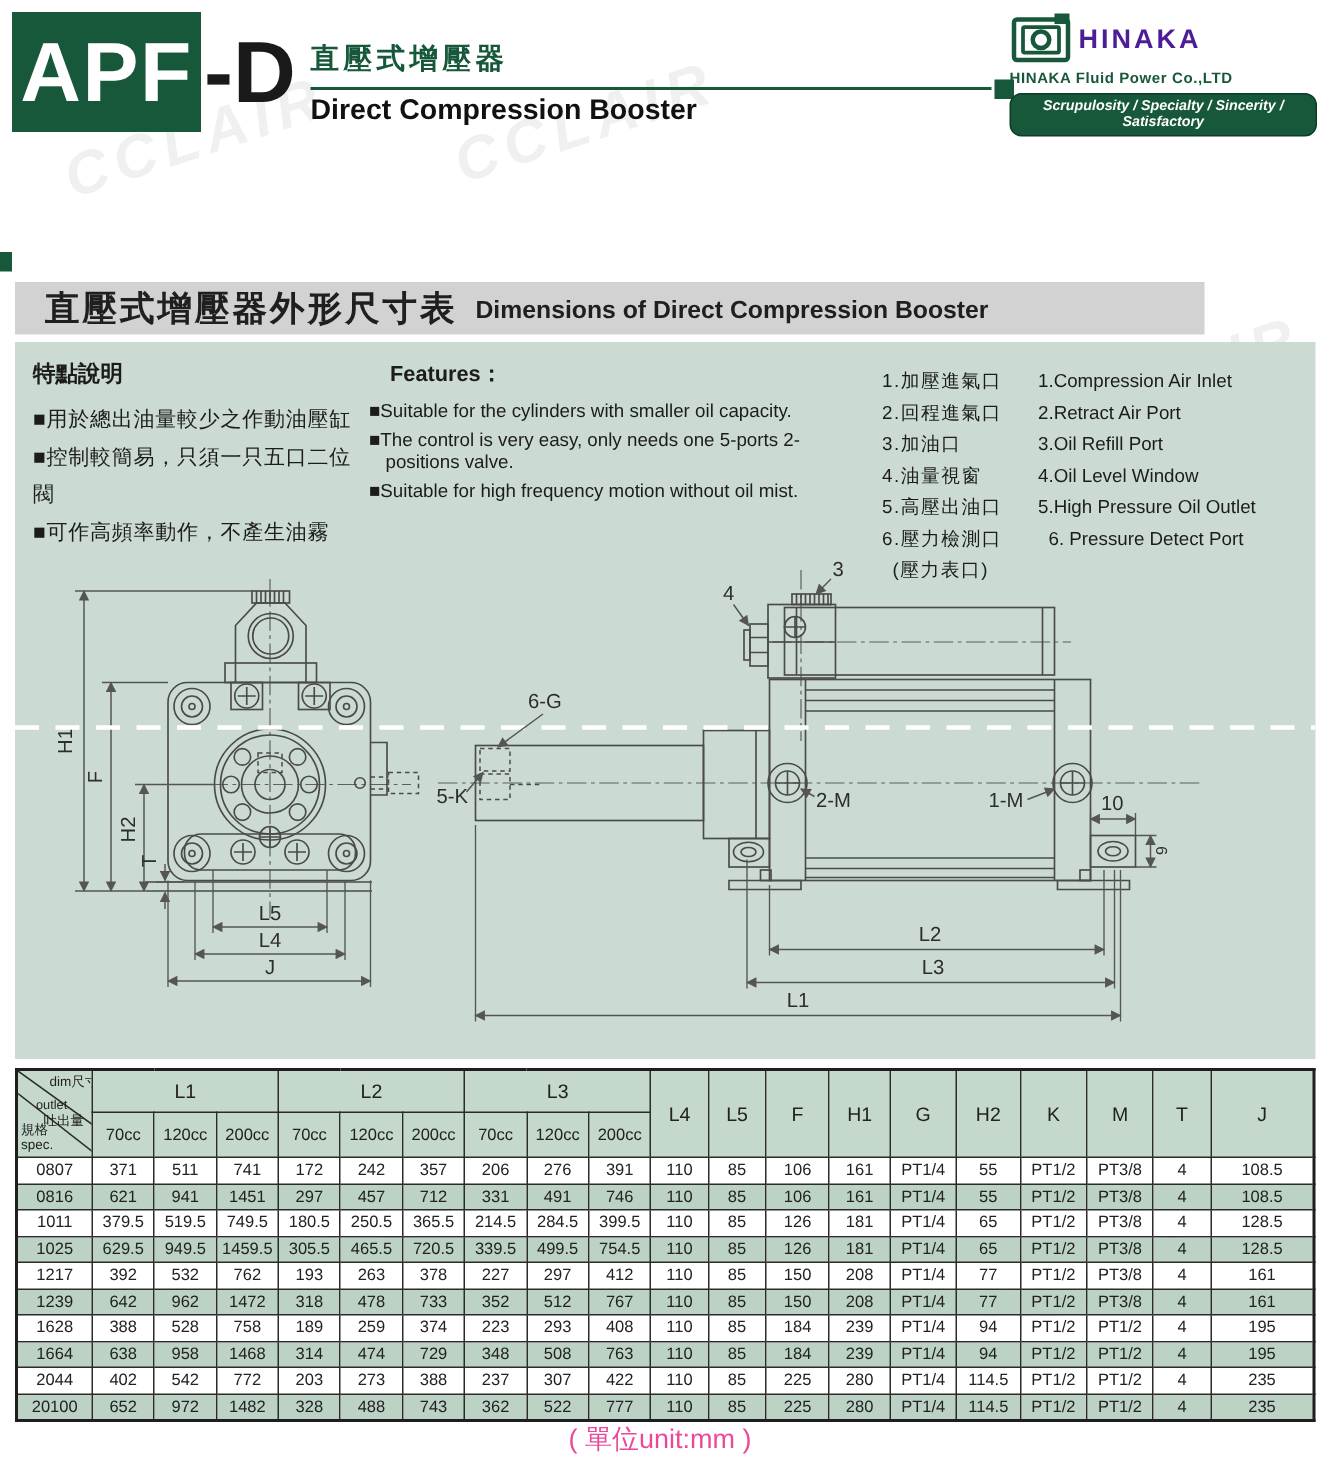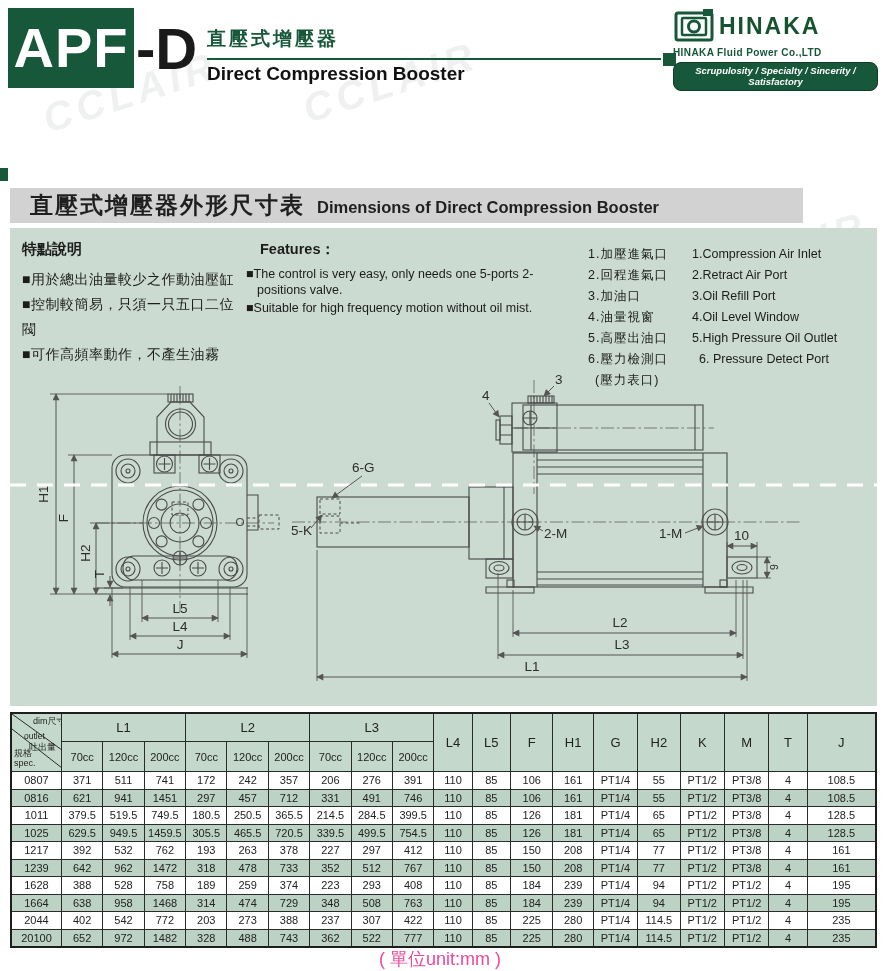--- a/index.html
+++ b/index.html
@@ -15,21 +15,21 @@
   .apf-block { position:absolute; left:8px; top:8px; width:126px; height:80px; background:#17573a;
                color:#fff; font-weight:800; font-size:56px; text-align:center; line-height:80px; letter-spacing:1px; }
   .dash-d { position:absolute; left:136px; top:14px; font-weight:800; font-size:58px; color:#1a1a1a; line-height:70px; }
   .title-zh { position:absolute; left:207px; top:26px; font-size:19px; font-weight:700; color:#17573a; letter-spacing:3px; }
   .title-underline { position:absolute; left:207px; top:58px; width:454px; height:2px; background:#17573a; }
   .underline-sq { position:absolute; left:663px; top:53px; width:13px; height:13px; background:#17573a; }
   .title-en { position:absolute; left:207px; top:63px; font-size:19px; font-weight:700; color:#111; }
   .brand { position:absolute; left:673px; top:6px; width:205px; }
   .brand-top { display:flex; align-items:center; }
   .brand-mark { width:46px; height:40px; }
-  .brand-word { font-size:23px; font-weight:800; color:#14532d; letter-spacing:2px; line-height:40px; }
+  .brand-word { font-size:18px; font-weight:800; color:#4c1d95; letter-spacing:2px; line-height:40px; }
   .brand-co { font-size:10px; font-weight:700; color:#17573a; letter-spacing:0.4px; margin-top:1px; }
   .brand-slogan { margin-top:4px; background:#17573a; border:1px solid #0d3d28; border-radius:8px;
                   color:#fff; font-size:9.5px; font-style:italic; font-weight:700; text-align:center;
                   padding:2px 0 3px 0; }
   .edge-sq { position:absolute; left:0; top:168px; width:8px; height:13px; background:#17573a; }
 
   
   .section-bar { position:absolute; left:10px; top:188px; width:793px; height:35px; background:#d2d2d2;
                  display:flex; align-items:center; }
   .section-zh { font-size:23px; font-weight:700; color:#1f1f1f; letter-spacing:2px; margin-left:20px; }
@@ -121,20 +121,21 @@
       <div class="feat-zh-items">
           <div>■用於總出油量較少之作動油壓缸</div>
           <div>■控制較簡易，只須一只五口二位閥</div>
           <div>■可作高頻率動作，不產生油霧</div>
         </div>
     </div>
 
     <div class="feat-en">
       <div class="feat-en-head">Features：</div>
       <div class="feat-en-items">
+          <div>■Suitable for the cylinders with smaller oil capacity.</div>
           <div>■The control is very easy, only needs one 5-ports 2-positions valve.</div>
           <div>■Suitable for high frequency motion without oil mist.</div>
         </div>
     </div>
 
     <div class="ports-zh">
         <div>1.加壓進氣口</div>
         <div>2.回程進氣口</div>
         <div>3.加油口</div>
         <div>4.油量視窗</div>

